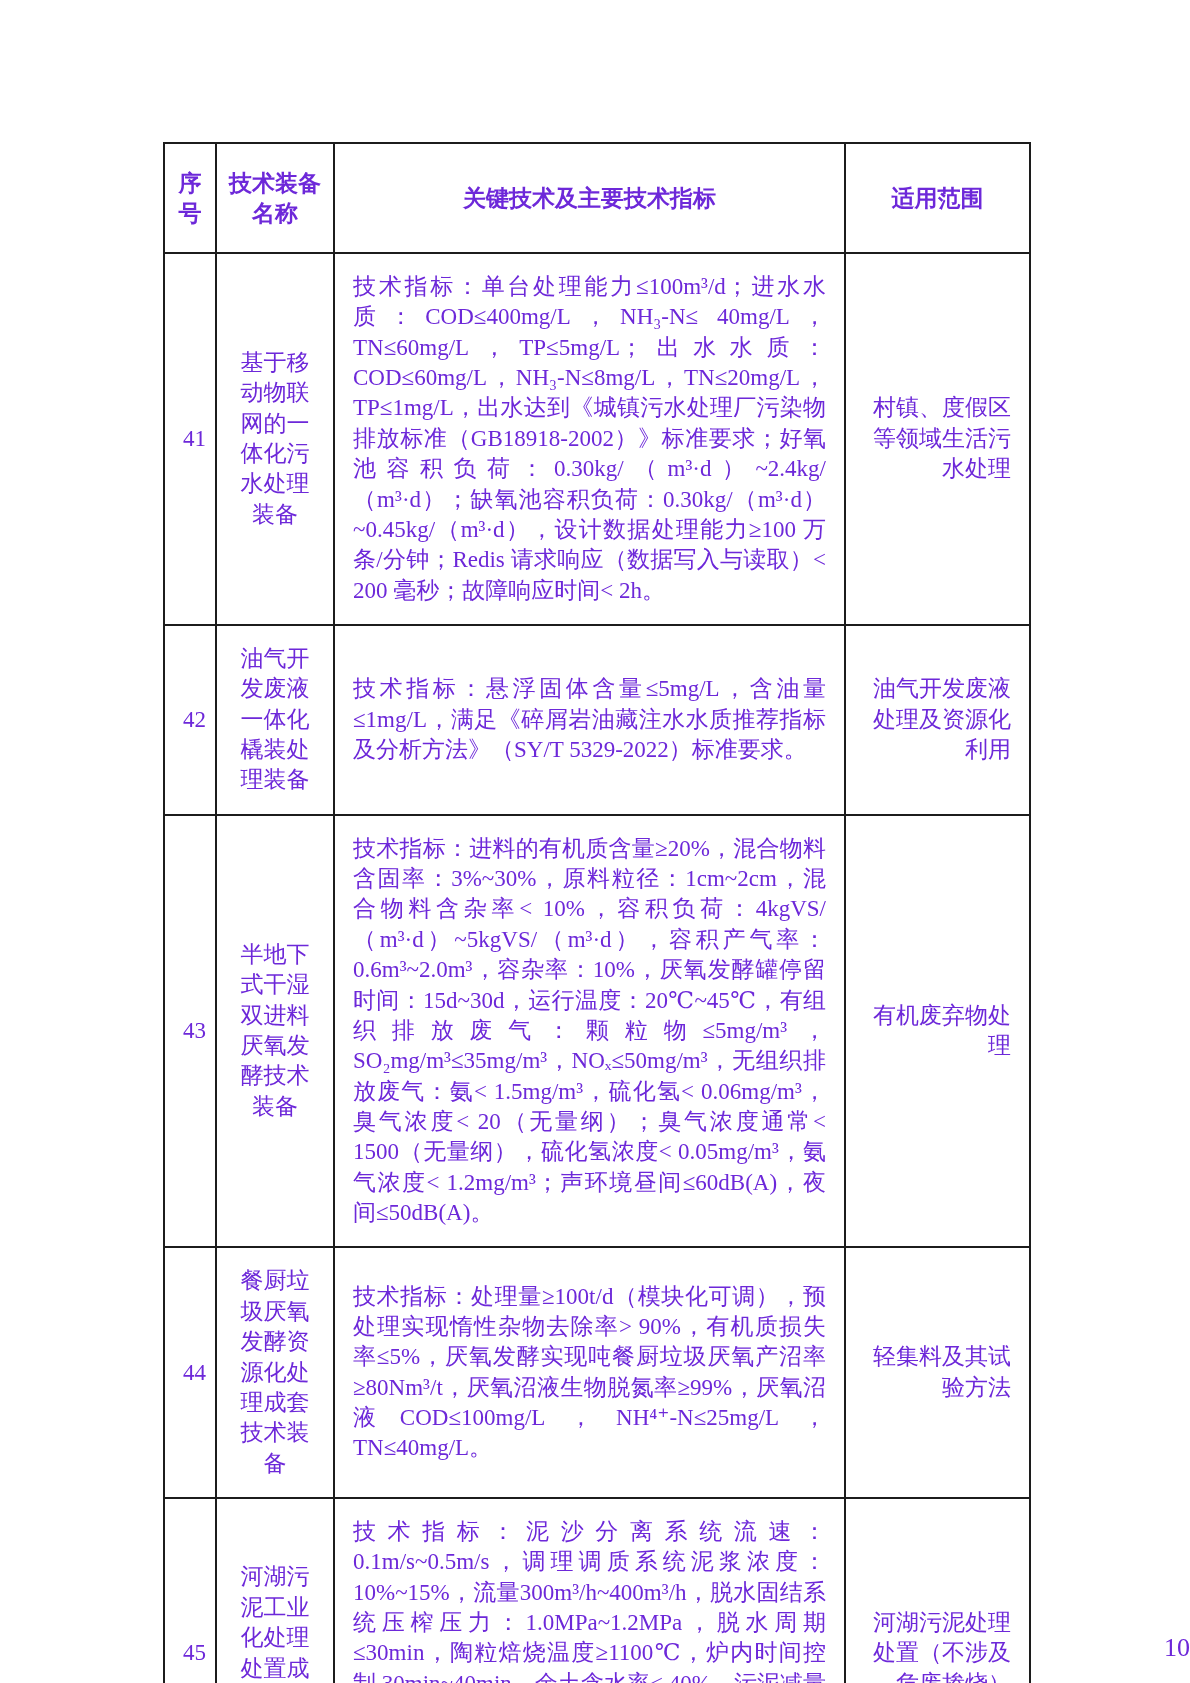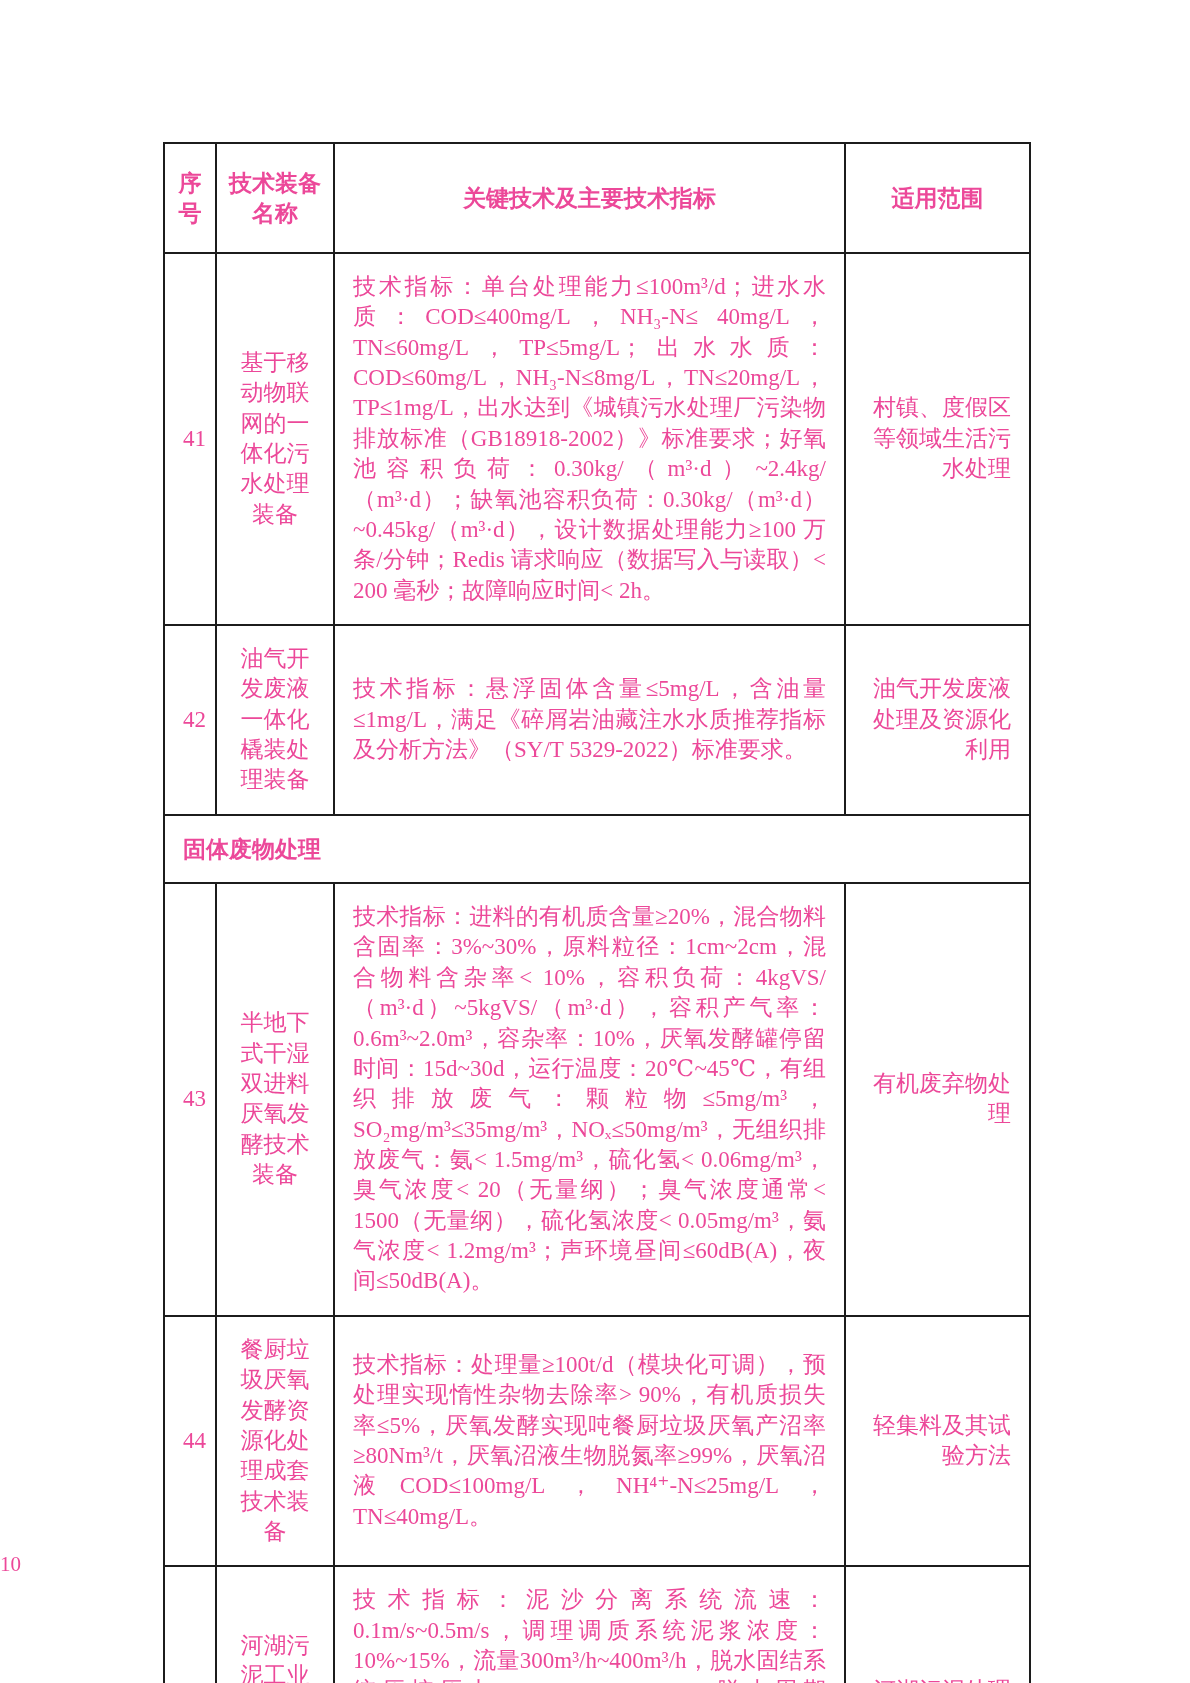--- a/index.html
+++ b/index.html
@@ -2,21 +2,21 @@
 <html><head>
 <meta charset="utf-8">
 <style>
   html,body{margin:0;padding:0;background:#ffffff;}
   .page{
     position:relative;
     width:1190px;
     height:1683px;
     background:#ffffff;
     font-family:"Liberation Serif","DejaVu Serif",serif;
-    color:#ec4899;
+    color:#6d28d9;
     overflow:hidden;
   }
   table.spec-table{
     position:absolute;
     left:163px;
     top:142px;
     width:866px;
     border-collapse:collapse;
     table-layout:fixed;
   }
@@ -65,24 +65,24 @@
   td.section-cell{
     font-family:"Liberation Sans","DejaVu Sans",sans-serif;
     font-weight:bold;
     font-size:24px;
     text-align:left;
     padding:2px 8px;
   }
   .page-number{
     position:absolute;
     left:0;
-    top:1552px;
+    top:1633px;
     width:100%;
-    text-align:left;
-    font-size:21px;
+    text-align:right;
+    font-size:26px;
   }
 </style>
 </head>
 <body>
 
 <div class="page">
 
   <table class="spec-table">
     <colgroup>
       <col class="c-no">
@@ -105,23 +105,20 @@
         <td class="cell-scope">村镇、度假区等领域生活污水处理</td>
       </tr>
 
       <tr class="r42">
         <td class="cell-no">42</td>
         <td class="cell-name">油气开发废液一体化橇装处理装备</td>
         <td class="cell-spec">技术指标：悬浮固体含量≤5mg/L，含油量≤1mg/L，满足《碎屑岩油藏注水水质推荐指标及分析方法》（SY/T 5329-2022）标准要求。</td>
         <td class="cell-scope">油气开发废液处理及资源化利用</td>
       </tr>
 
-      <tr class="rsec">
-        <td class="section-cell" colspan="4">固体废物处理</td>
-      </tr>
 
       <tr class="r43">
         <td class="cell-no">43</td>
         <td class="cell-name">半地下式干湿双进料厌氧发酵技术装备</td>
         <td class="cell-spec">技术指标：进料的有机质含量≥20%，混合物料含固率：3%~30%，原料粒径：1cm~2cm，混合物料含杂率&lt; 10%，容积负荷：4kgVS/（m³·d）~5kgVS/（m³·d），容积产气率：0.6m³~2.0m³，容杂率：10%，厌氧发酵罐停留时间：15d~30d，运行温度：20℃~45℃，有组织排放废气：颗粒物≤5mg/m³，SO₂mg/m³≤35mg/m³，NOₓ≤50mg/m³，无组织排放废气：氨&lt; 1.5mg/m³，硫化氢&lt; 0.06mg/m³，臭气浓度&lt; 20（无量纲）；臭气浓度通常&lt; 1500（无量纲），硫化氢浓度&lt; 0.05mg/m³，氨气浓度&lt; 1.2mg/m³；声环境昼间≤60dB(A)，夜间≤50dB(A)。</td>
         <td class="cell-scope">有机废弃物处理</td>
       </tr>
 
       <tr class="r44">
         <td class="cell-no">44</td>

